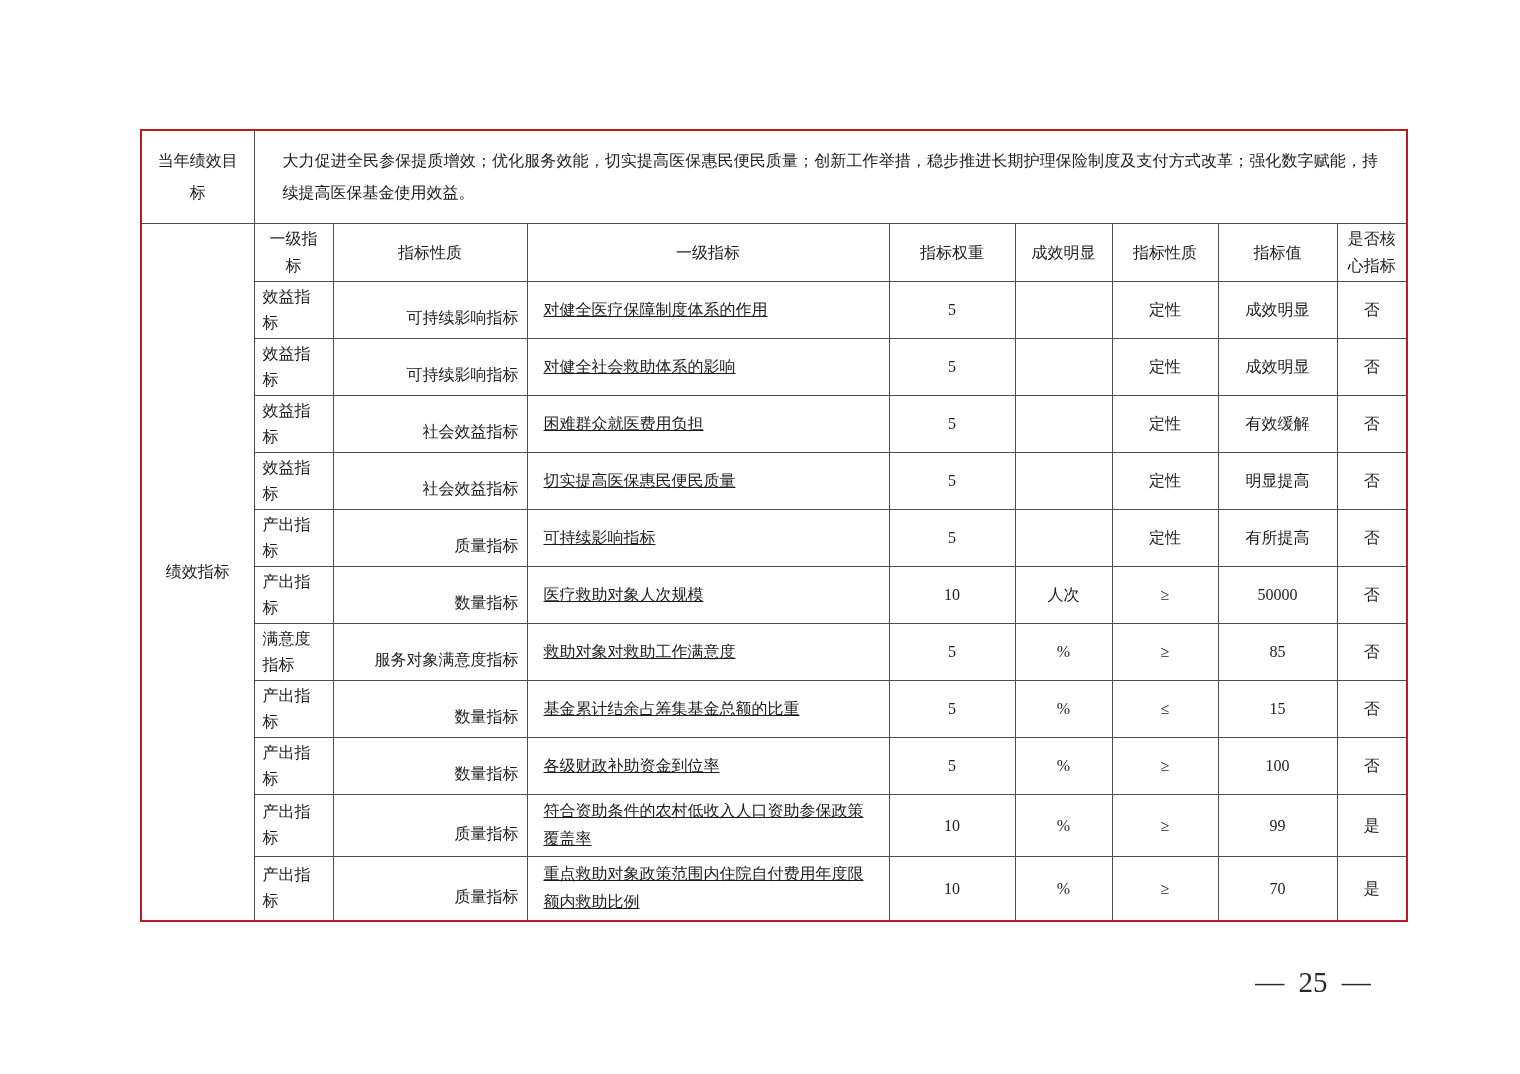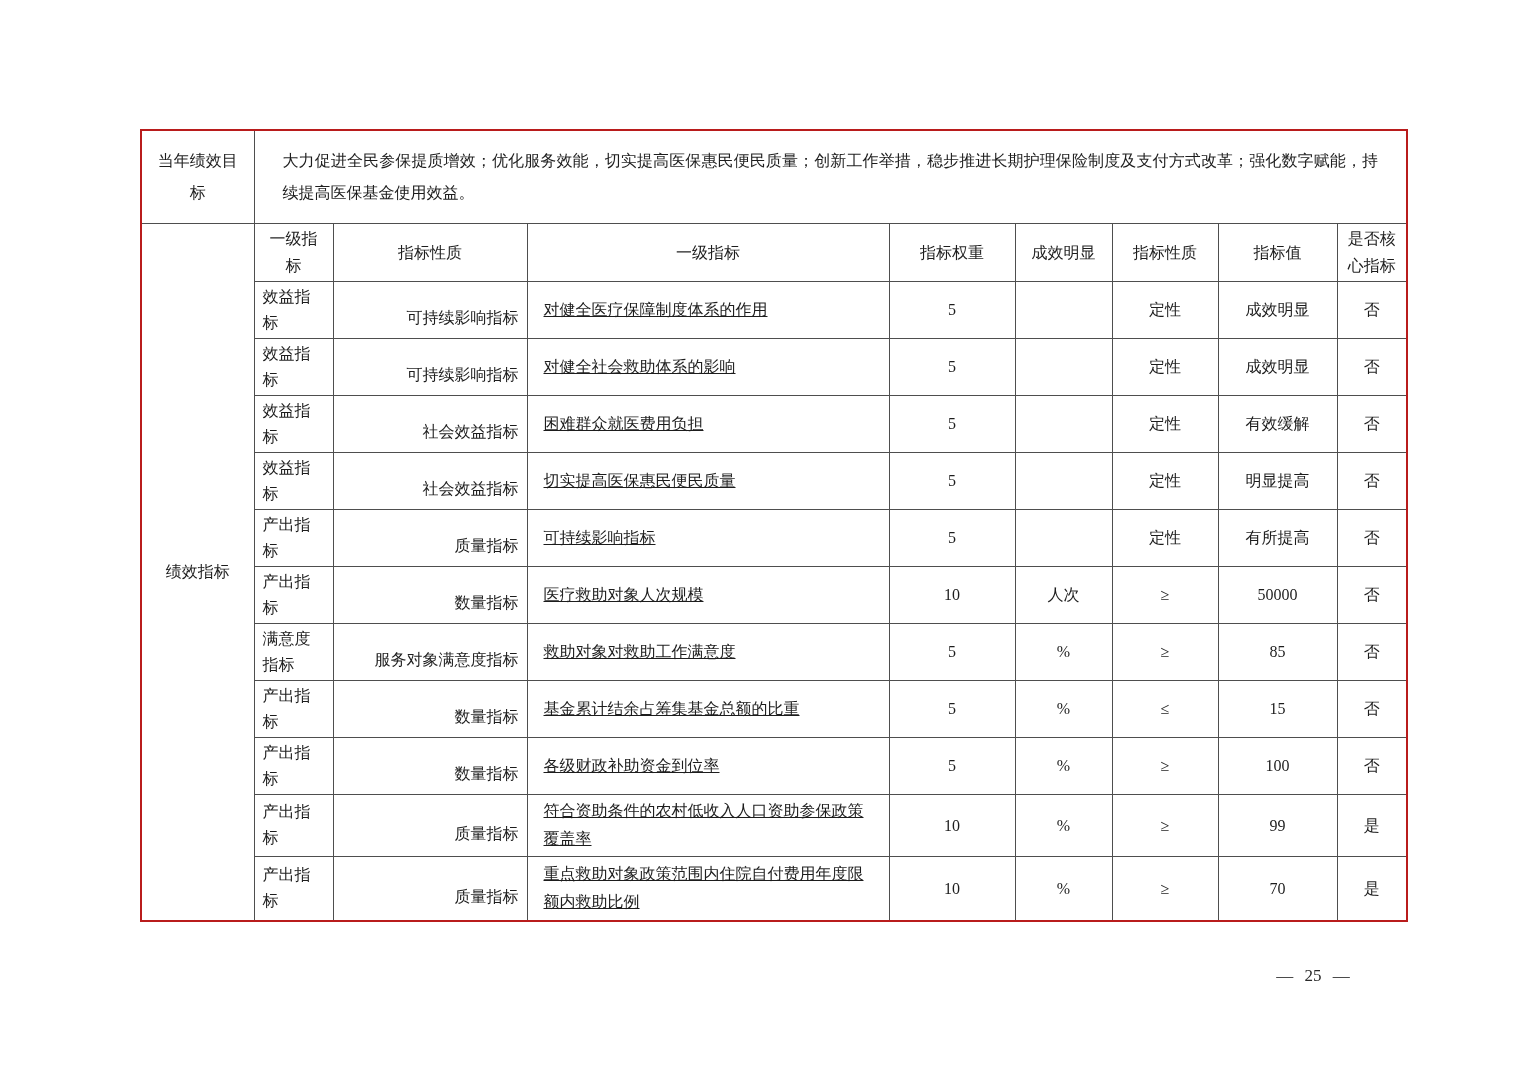--- a/index.html
+++ b/index.html
@@ -74,21 +74,21 @@
     text-align: center;
     line-height: 27px;
     padding: 0 4px;
   }
   .pagenum {
     position: absolute;
     left: 1238px;
     top: 966px;
     width: 150px;
     text-align: center;
-    font-size: 17px;
+    font-size: 29px;
     color: #2a2a2a;
     word-spacing: 7px;
   }
 </style>
 </head>
 <body>
 
 <div class="page">
   <table class="perf">
     <colgroup>

